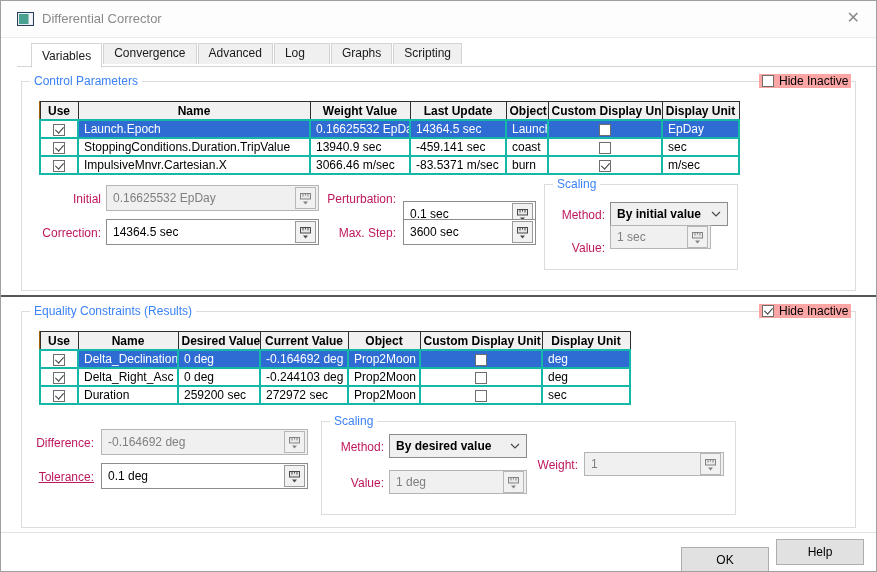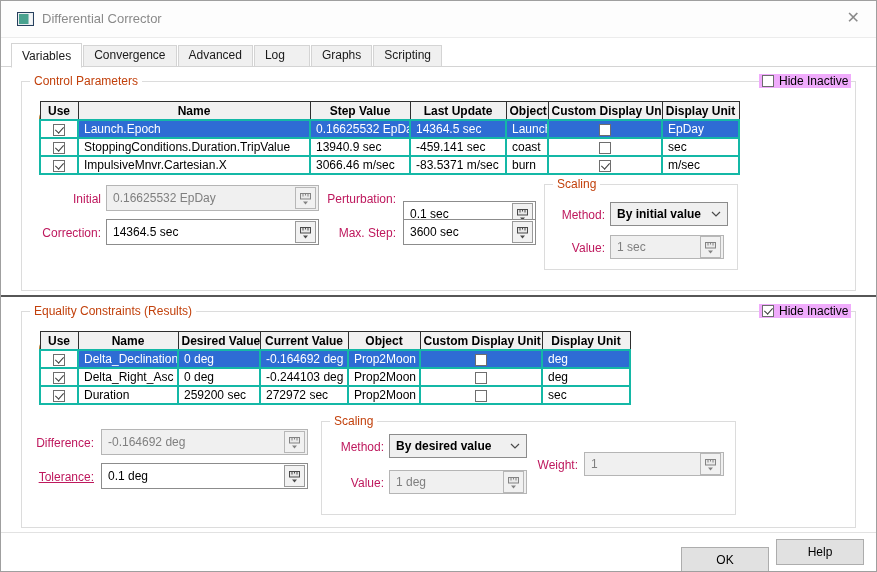--- a/index.html
+++ b/index.html
@@ -8,36 +8,36 @@
     background:#fff;font-family:"Liberation Sans",sans-serif;font-size:12px;color:#000;
     overflow:hidden;
   }
   .abs{position:absolute;}
   
   .titlebar{position:absolute;top:0;left:0;right:0;height:36px;border-bottom:1px solid #ececec;background:#fdfdfd;}
   .title-icon{position:absolute;left:16px;top:11px;width:17px;height:14px;}
   .title-text{position:absolute;left:41px;top:10px;font-size:13px;color:#8a8a8a;}
   .close-btn{position:absolute;right:16px;top:7px;font-size:16px;color:#8a8a8a;cursor:default;line-height:20px;}
   
-  .tabstrip{position:absolute;top:42px;left:10px;right:0;height:24px;display:flex;align-items:center;}
+  .tabstrip{position:absolute;top:42px;left:30px;right:0;height:24px;display:flex;align-items:flex-start;}
   .tabstrip:after{content:"";position:absolute;left:-14px;right:0;bottom:0;border-bottom:1px solid #d4d4d4;z-index:0;}
   .tab{position:relative;z-index:1;background:#f0f0f0;border:1px solid #d4d4d4;border-bottom:none;
        padding:3px 10px 4px 10px;margin-right:1px;height:13px;line-height:13px;color:#1a1a1a;}
   .tab.active{background:#fff;padding-top:6px;z-index:2;border-bottom:1px solid #fff;margin-bottom:-1px;}
   .tab.wide{padding-right:24px;}
   
   .groupbox{position:absolute;border:1px solid #dcdcdc;background:#fff;}
-  .grouplabel{position:absolute;top:-8px;left:8px;background:#fff;padding:0 4px;color:#c2410c;}
-  .hide-inactive{position:absolute;background:#f0abfc;padding:0 3px;display:flex;align-items:center;gap:5px;z-index:3;}
+  .grouplabel{position:absolute;top:-8px;left:8px;background:#fff;padding:0 4px;color:#3b82f6;}
+  .hide-inactive{position:absolute;background:#fca5a5;padding:0 3px;display:flex;align-items:center;gap:5px;z-index:3;}
   
   .cb{display:inline-block;width:12px;height:12px;border:1px solid #6e6e6e;background:#fff;position:relative;box-sizing:border-box;vertical-align:middle;}
   .cb.checked:after{content:"";position:absolute;left:2.5px;top:0px;width:4px;height:7px;
     border:solid #3d3d3d;border-width:0 1.6px 1.6px 0;transform:rotate(42deg);}
   
-  .grid{border-collapse:collapse;table-layout:fixed;font-size:12px;background:#a16207;border-radius:19px;}
+  .grid{border-collapse:collapse;table-layout:fixed;font-size:12px;background:#a16207;}
   .grid th{background:#f1f1f1;font-weight:bold;border:1px solid #2e2e2e;height:17px;padding:0 3px;text-align:center;overflow:hidden;white-space:nowrap;}
   .grid td{border:2px solid #14b8a6;height:16px;padding:0 5px;background:#fff;white-space:nowrap;overflow:hidden;}
   .grid td.cbcell{text-align:center;padding:0;}
   .grid tr.selected td{background:#2e6cd4;color:#fff;}
   .grid tr.selected td:first-child{background:#fff;}
   
   .lbl{position:absolute;text-align:right;color:#be185d;white-space:nowrap;}
   .field{position:absolute;border:1px solid #8c8c8c;background:#fff;display:flex;align-items:center;
          padding:0 2px 0 6px;box-sizing:border-box;}
   .field .val{flex:1;overflow:hidden;white-space:nowrap;}
@@ -91,21 +91,21 @@
         <col style="width:100px">
         <col style="width:96px">
       <col style="width:42px">
         <col style="width:114px">
         <col style="width:77px">
     </colgroup>
     <thead>
         <tr>
           <th>Use</th>
           <th>Name</th>
-          <th>Step Value</th>
+          <th>Weight Value</th>
           <th>Last Update</th>
           <th>Object</th>
           <th>Custom Display Unit</th>
           <th>Display Unit</th>
         </tr>
       </thead>
     <tbody>
         <tr class="selected">
           <td class="cbcell"><span class="cb checked"></span></td>
           <td>Launch.Epoch</td>
@@ -187,21 +187,21 @@
   <div class="groupbox" style="left:543px;top:183px;width:192px;height:84px;">
     <span class="grouplabel">Scaling</span>
     <span class="lbl" style="left:8px;top:23px;width:52px;">Method:</span>
     <div class="combo" style="left:65px;top:17px;width:118px;height:24px;">
       <span class="val">By initial value</span>
       <svg width="10" height="6" viewBox="0 0 10 6">
         <path d="M1 1l4 4 4-4" fill="none" stroke="#4a4a4a" stroke-width="1.2"></path>
       </svg>
     </div>
     <span class="lbl" style="left:8px;top:56px;width:52px;">Value:</span>
-    <div class="field disabled" style="left:65px;top:50px;width:114px;height:24px;gap:25px;">
+    <div class="field disabled" style="left:65px;top:40px;width:101px;height:24px;gap:25px;">
       <span class="val">1 sec</span>
       <span class="unitbtn">
         <svg width="13" height="13" viewBox="0 0 13 13">
           <rect x="1.5" y="1.5" width="10" height="5.5" fill="#e6e6e6" stroke="#4a4a4a"></rect>
           <path d="M4 1.5v3 M6.5 1.5v2 M9 1.5v3" stroke="#4a4a4a" stroke-width="1" fill="none"></path>
           <path d="M4 9.5h5l-2.5 3z" fill="#4a4a4a"></path>
         </svg>
       </span>
     </div>
   </div>

